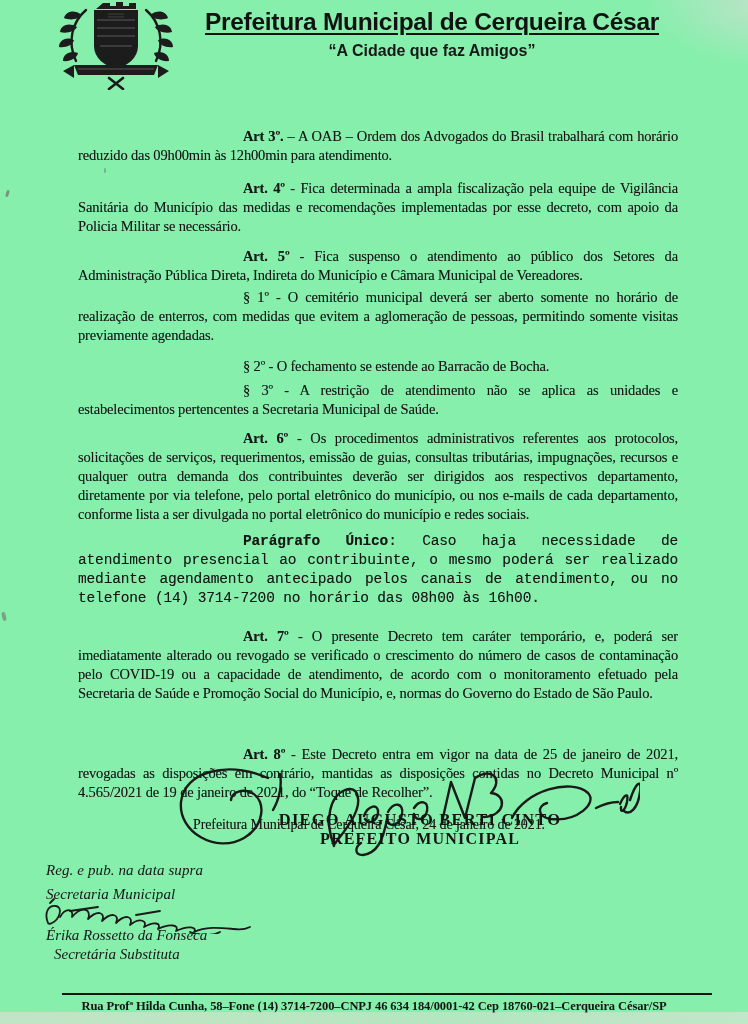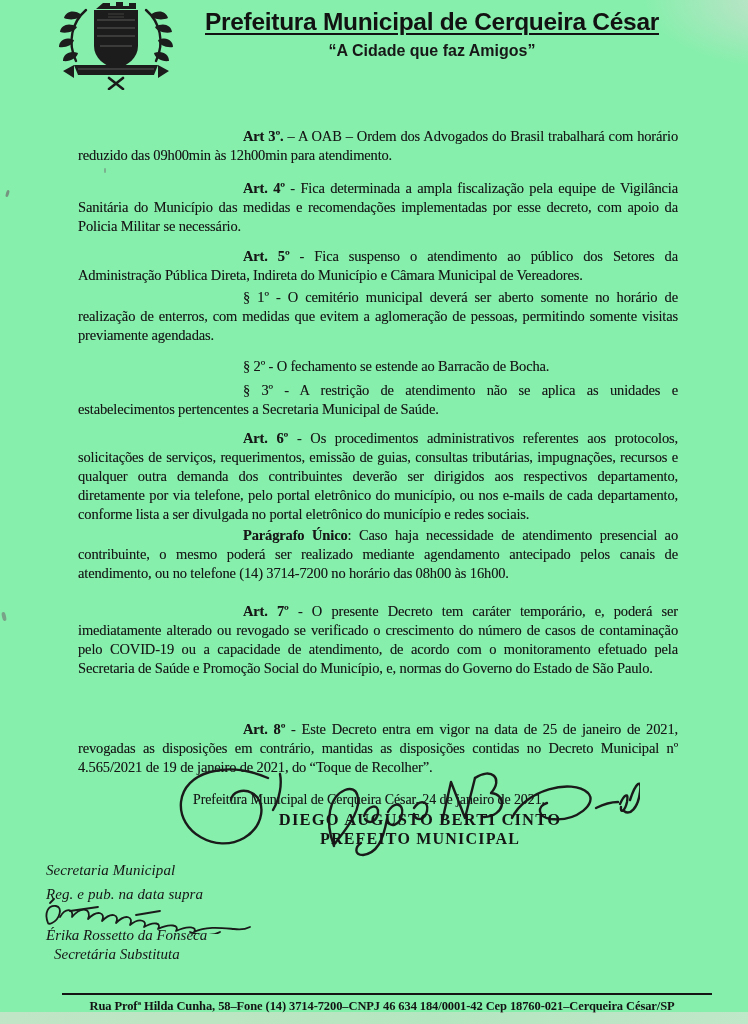--- a/index.html
+++ b/index.html
@@ -36,21 +36,21 @@
   .flow { position:absolute; top:83px; left:78px; width:600px; }
   .para {
     text-align:justify; text-indent:165px;
     font-size:14.5px; line-height:19px; letter-spacing:-0.15px;
     text-shadow:0 0 0.6px rgba(25,25,25,.4);
     margin-top:44px;
   }
   .para .lead { font-weight:bold; }
   #p1 { margin-top:14px; } #p2 { margin-top:11px; } #p3 { margin-top:3px; }
   #p4 { margin-top:12px; }  #p5 { margin-top:5px; }  #p6 { margin-top:10px; }
-  #p7 { margin-top:2px; }  #p8 { margin-top:19px; } #p9 { margin-top:42px; }
+  #p7 { margin-top:8px;font-family:Liberation Mono, monospace; }  #p8 { margin-top:19px; } #p9 { margin-top:42px; }
   .dateline {
     margin-top:15px; text-indent:115px; font-size:14px; letter-spacing:-0.1px;
     text-shadow:0 0 0.6px rgba(25,25,25,.4);
   }
 
   
   .sig-main { position:absolute; top:756px; left:168px; }
   .signer-name {
     position:absolute; top:810px; left:170px; width:500px; text-align:center;
     font-weight:bold; font-size:16.5px; letter-spacing:1.2px; color:#141414;
@@ -65,21 +65,21 @@
     position:absolute; top:858px; left:46px; font-style:italic; font-size:15px;
     line-height:24px; letter-spacing:0.1px;
   }
   .sig-sec { position:absolute; top:896px; left:40px; }
   .sec-name { position:absolute; top:927px; left:46px; font-style:italic; font-size:15px; }
   .sec-title { position:absolute; top:946px; left:54px; font-style:italic; font-size:15px; }
 
   
   .footer-rule { position:absolute; top:993px; left:62px; width:650px; border-top:2.5px solid #141414; }
   .footer-text {
-    position:absolute; top:999px; left:48px; width:668px; text-align:center;
+    position:absolute; top:999px; left:40px; width:668px; text-align:center;
     font-weight:bold; font-size:12.5px; letter-spacing:-0.1px; color:#131313;
   }
   svg .ink { stroke:#1a1a1a; fill:none; stroke-linecap:round; stroke-linejoin:round; }
 </style>
 </head>
 <body>
 
 <div class="page">
 
   <div class="corner-shade"></div>
@@ -138,22 +138,22 @@
       <path d="M344,62 C357,34 404,22 420,37 C430,47 409,66 383,63 C369,61 369,50 379,47"></path>
       <path d="M428,52 C436,48 444,46 450,46"></path>
       <path d="M452,48 C456,39 461,35 459,46 C457,55 452,58 453,51"></path>
       <path d="M462,44 C468,26 474,22 472,36 C470,52 462,60 456,55"></path>
     </g>
   </svg>
   <div class="signer-name">DIEGO AUGUSTO BERTI CINTO</div>
   <div class="signer-title">PREFEITO MUNICIPAL</div>
 
   <div class="reg">
+    <div>Reg. e pub. na data supra</div>
     <div>Secretaria Municipal</div>
-    <div>Reg. e pub. na data supra</div>
   </div>
 
   <svg class="sig-sec" width="215" height="38" viewBox="0 0 215 38">
     <g class="ink" stroke-width="1.8">
       <path d="M10,7 L14,3"></path>
       <path d="M8,27 C4,17 8,9 16,10 C23,11 20,23 12,27 C10,28 8,28 8,27"></path>
       <path d="M20,21 C26,11 34,13 32,21 C42,9 52,13 48,23 C58,13 66,17 62,25 C72,15 80,19 76,27 C86,17 94,21 90,29 C100,21 108,25 104,31 C114,25 122,27 118,33 C130,27 140,29 136,35 C148,29 158,31 154,36 C166,30 182,32 194,33 C200,34 206,33 210,31"></path>
       <path d="M30,15 L58,11 M96,19 L120,15"></path>
       <path d="M150,36 C160,40 172,40 180,36"></path>
     </g>

